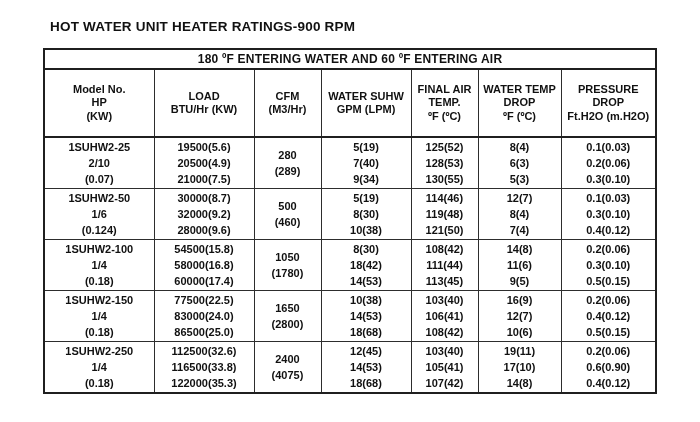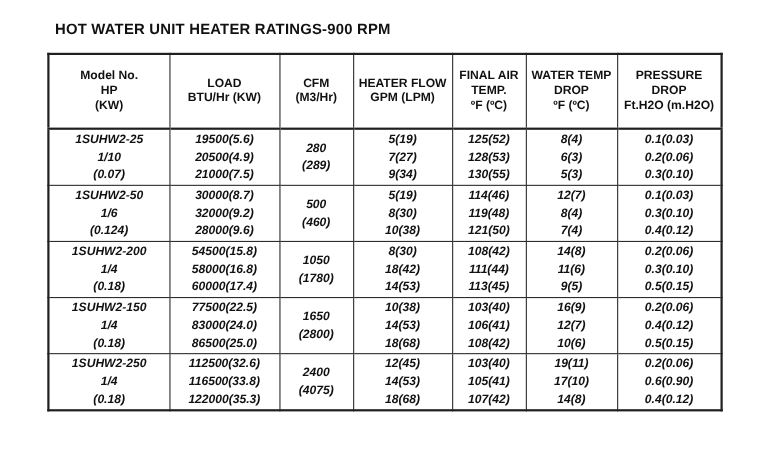--- a/index.html
+++ b/index.html
@@ -53,21 +53,20 @@
   }
   tr.header-row th {
     height: 66px;
     font-size: 11px;
     font-weight: bold;
     line-height: 13.5px;
     border-bottom: 2px solid #1f1f1f;
   }
   tbody tr {
     height: 50px;
-    font-style: italic;
   }
   tbody tr + tr td {
     border-top: 2px solid #1f1f1f;
   }
   td .cell-lines {
     display: flex;
     flex-direction: column;
     justify-content: center;
     height: 50px;
     font-size: 11px;
@@ -88,36 +87,39 @@
     <colgroup id="colgroup">
         <col style="width: 110px;">
         <col style="width: 100px;">
         <col style="width: 67px;">
         <col style="width: 90px;">
         <col style="width: 67px;">
         <col style="width: 83px;">
         <col style="width: 95px;">
       </colgroup>
     <thead>
+      <tr class="banner-row">
+        <th colspan="7">180 ºF ENTERING WATER AND 60 ºF ENTERING AIR</th>
+      </tr>
       <tr class="header-row" id="header-row">
           <th>
             <div>Model No.</div>
             <div>HP</div>
             <div>(KW)</div>
           </th>
           <th>
             <div>LOAD</div>
             <div>BTU/Hr (KW)</div>
           </th>
           <th>
             <div>CFM</div>
             <div>(M3/Hr)</div>
           </th>
           <th>
-            <div>HEATER FLOW</div>
+            <div>WATER SUHW</div>
             <div>GPM (LPM)</div>
           </th>
           <th>
             <div>FINAL AIR</div>
             <div>TEMP.</div>
             <div>ºF (ºC)</div>
           </th>
           <th>
             <div>WATER TEMP</div>
             <div>DROP</div>
@@ -128,41 +130,41 @@
             <div>DROP</div>
             <div>Ft.H2O (m.H2O)</div>
           </th>
         </tr>
     </thead>
     <tbody id="table-body">
         <tr>
           <td>
             <div class="cell-lines">
               <div class="cell-line">1SUHW2-25</div>
-              <div class="cell-line">1/10</div>
+              <div class="cell-line">2/10</div>
               <div class="cell-line">(0.07)</div>
             </div>
           </td>
           <td>
             <div class="cell-lines">
               <div class="cell-line">19500(5.6)</div>
               <div class="cell-line">20500(4.9)</div>
               <div class="cell-line">21000(7.5)</div>
             </div>
           </td>
           <td>
             <div class="cell-lines">
               <div class="cell-line">280</div>
               <div class="cell-line">(289)</div>
             </div>
           </td>
           <td>
             <div class="cell-lines">
               <div class="cell-line">5(19)</div>
-              <div class="cell-line">7(27)</div>
+              <div class="cell-line">7(40)</div>
               <div class="cell-line">9(34)</div>
             </div>
           </td>
           <td>
             <div class="cell-lines">
               <div class="cell-line">125(52)</div>
               <div class="cell-line">128(53)</div>
               <div class="cell-line">130(55)</div>
             </div>
           </td>
@@ -227,21 +229,21 @@
             <div class="cell-lines">
               <div class="cell-line">0.1(0.03)</div>
               <div class="cell-line">0.3(0.10)</div>
               <div class="cell-line">0.4(0.12)</div>
             </div>
           </td>
         </tr>
         <tr>
           <td>
             <div class="cell-lines">
-              <div class="cell-line">1SUHW2-200</div>
+              <div class="cell-line">1SUHW2-100</div>
               <div class="cell-line">1/4</div>
               <div class="cell-line">(0.18)</div>
             </div>
           </td>
           <td>
             <div class="cell-lines">
               <div class="cell-line">54500(15.8)</div>
               <div class="cell-line">58000(16.8)</div>
               <div class="cell-line">60000(17.4)</div>
             </div>

